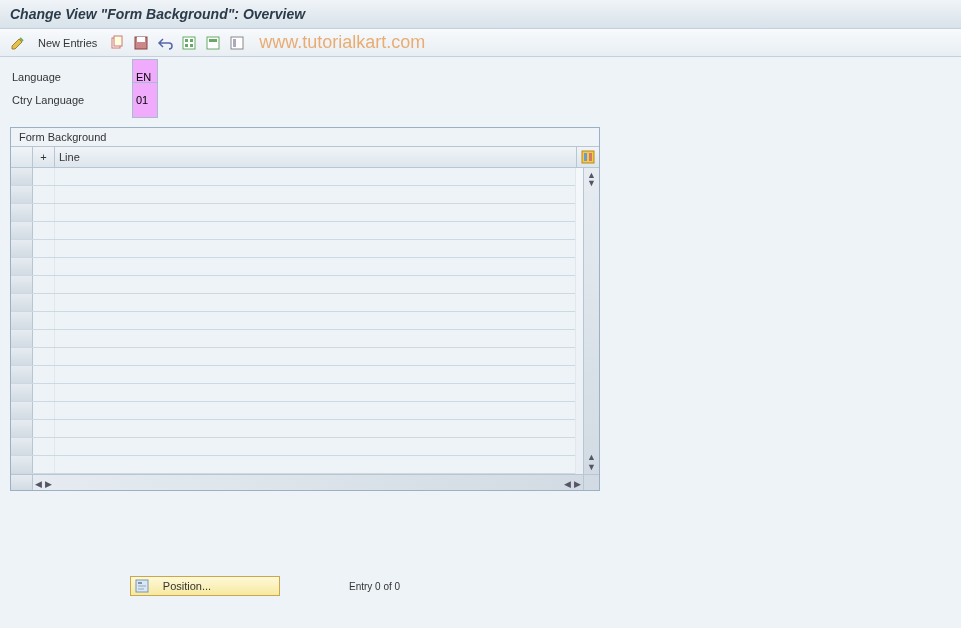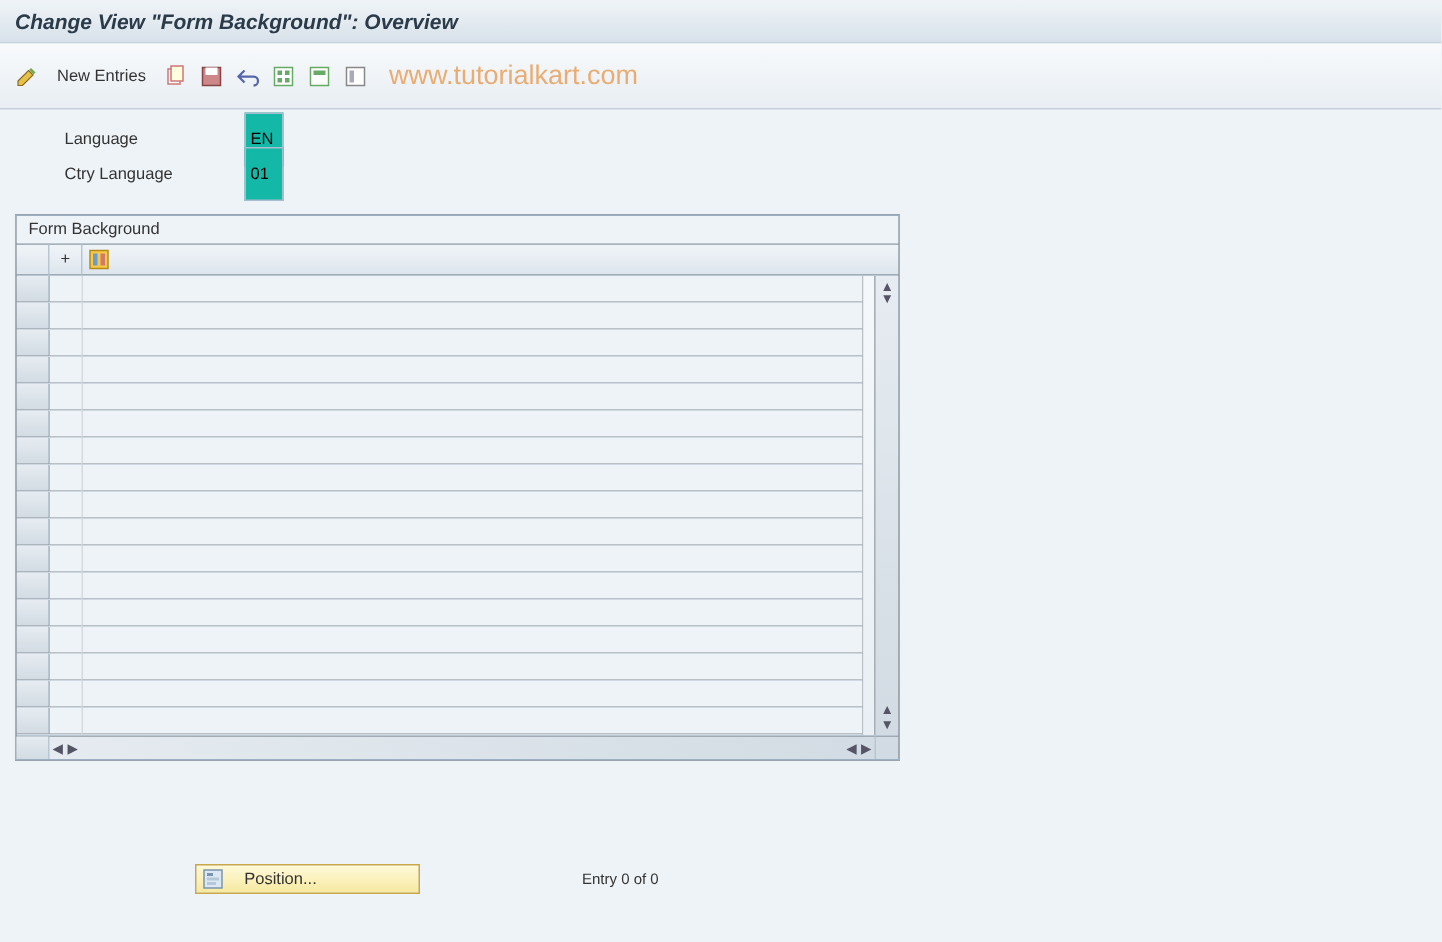--- a/index.html
+++ b/index.html
@@ -22,21 +22,21 @@
       color: #2c3b4a;
       border-bottom: 1px solid #c5d0da;
     }
     .toolbar {
       display: flex;
       align-items: center;
       gap: 4px;
       padding: 4px 8px;
       background: linear-gradient(to bottom, #f8fafc, #e8eef3);
       border-bottom: 1px solid #c5d0da;
-      height: 44px;
+      height: 28px;
     }
     .tool-icon {
       width: 20px; height: 20px;
       display: inline-flex;
       align-items: center; justify-content: center;
       cursor: pointer;
     }
     .new-entries {
       font-size: 11px;
       color: #333;
@@ -51,41 +51,40 @@
       opacity: 0.85;
     }
     .form-fields {
       padding: 10px 12px 8px 12px;
     }
     .field-row {
       display: flex;
       align-items: center;
       margin-bottom: 3px;
       height: 20px;
-      margin-left: 31px;
     }
     .field-label {
       width: 120px;
       font-size: 11px;
     }
     .field-input {
       height: 18px;
       border: 1px solid #a9bccd;
-      background: #14b8a6;
+      background: #f0abfc;
       padding: 17px 3px;
       font-size: 11px;
       font-family: inherit;
     }
     .field-input.w2 { width: 26px; }
     .field-input.w3 { width: 30px; }
     .table-section {
       margin: 6px 10px;
       width: 590px;
       border: 1px solid #9bb0c2;
-      background: #404040;
+      background: #fdba74;
     }
     .table-title {
       padding: 3px 8px;
       font-size: 11px;
       background: #eef3f7;
     }
     .table-header-row {
       display: flex;
       height: 22px;
       border-top: 1px solid #b8c6d2;
@@ -132,21 +131,21 @@
     .hscroll-track { flex:1; display:flex; align-items:center; justify-content:space-between; padding:0 2px;}
     .hscroll-corner { width:16px; border-left:1px solid #b8c6d2;}
     .scroll-arrow { font-size:9px; color:#556; cursor:pointer; user-select:none;}
     .bottom-bar {
       position: absolute;
       bottom: 32px;
       left: 0; right:0;
       display: flex;
       align-items: center;
       padding-left: 130px;
-      gap: 108px;
+      gap: 69px;
     }
     .position-btn {
       display: inline-flex;
       align-items: center;
       gap: 6px;
       height: 20px;
       padding: 0 40px 0 4px;
       border: 1px solid #c9a74a;
       background: linear-gradient(to bottom, #fff9d8, #f6e9a0);
       font-size: 11px;
@@ -232,20 +231,21 @@
     <span class="field-label">Ctry Language</span>
     <input class="field-input w2" value="01" style="">
   </div>
 </div>
 
 <div class="table-section">
   <div class="table-title">Form Background</div>
   <div class="table-header-row">
     <div class="th-sel"></div>
     <div class="th-plus">+</div>
+    <div class="th-line">Line</div>
     <div class="th-config">
       <svg width="14" height="14" viewBox="0 0 14 14">
           <rect x="1" y="1" width="12" height="12" fill="#f7c948" stroke="#b58a1a"></rect>
           <rect x="3" y="3" width="3" height="8" fill="#6a9bd1"></rect>
           <rect x="8" y="3" width="3" height="8" fill="#d17a6a"></rect>
         </svg>
     </div>
   </div>
   <div class="table-body">
     <div class="body-rows" id="body-rows">

